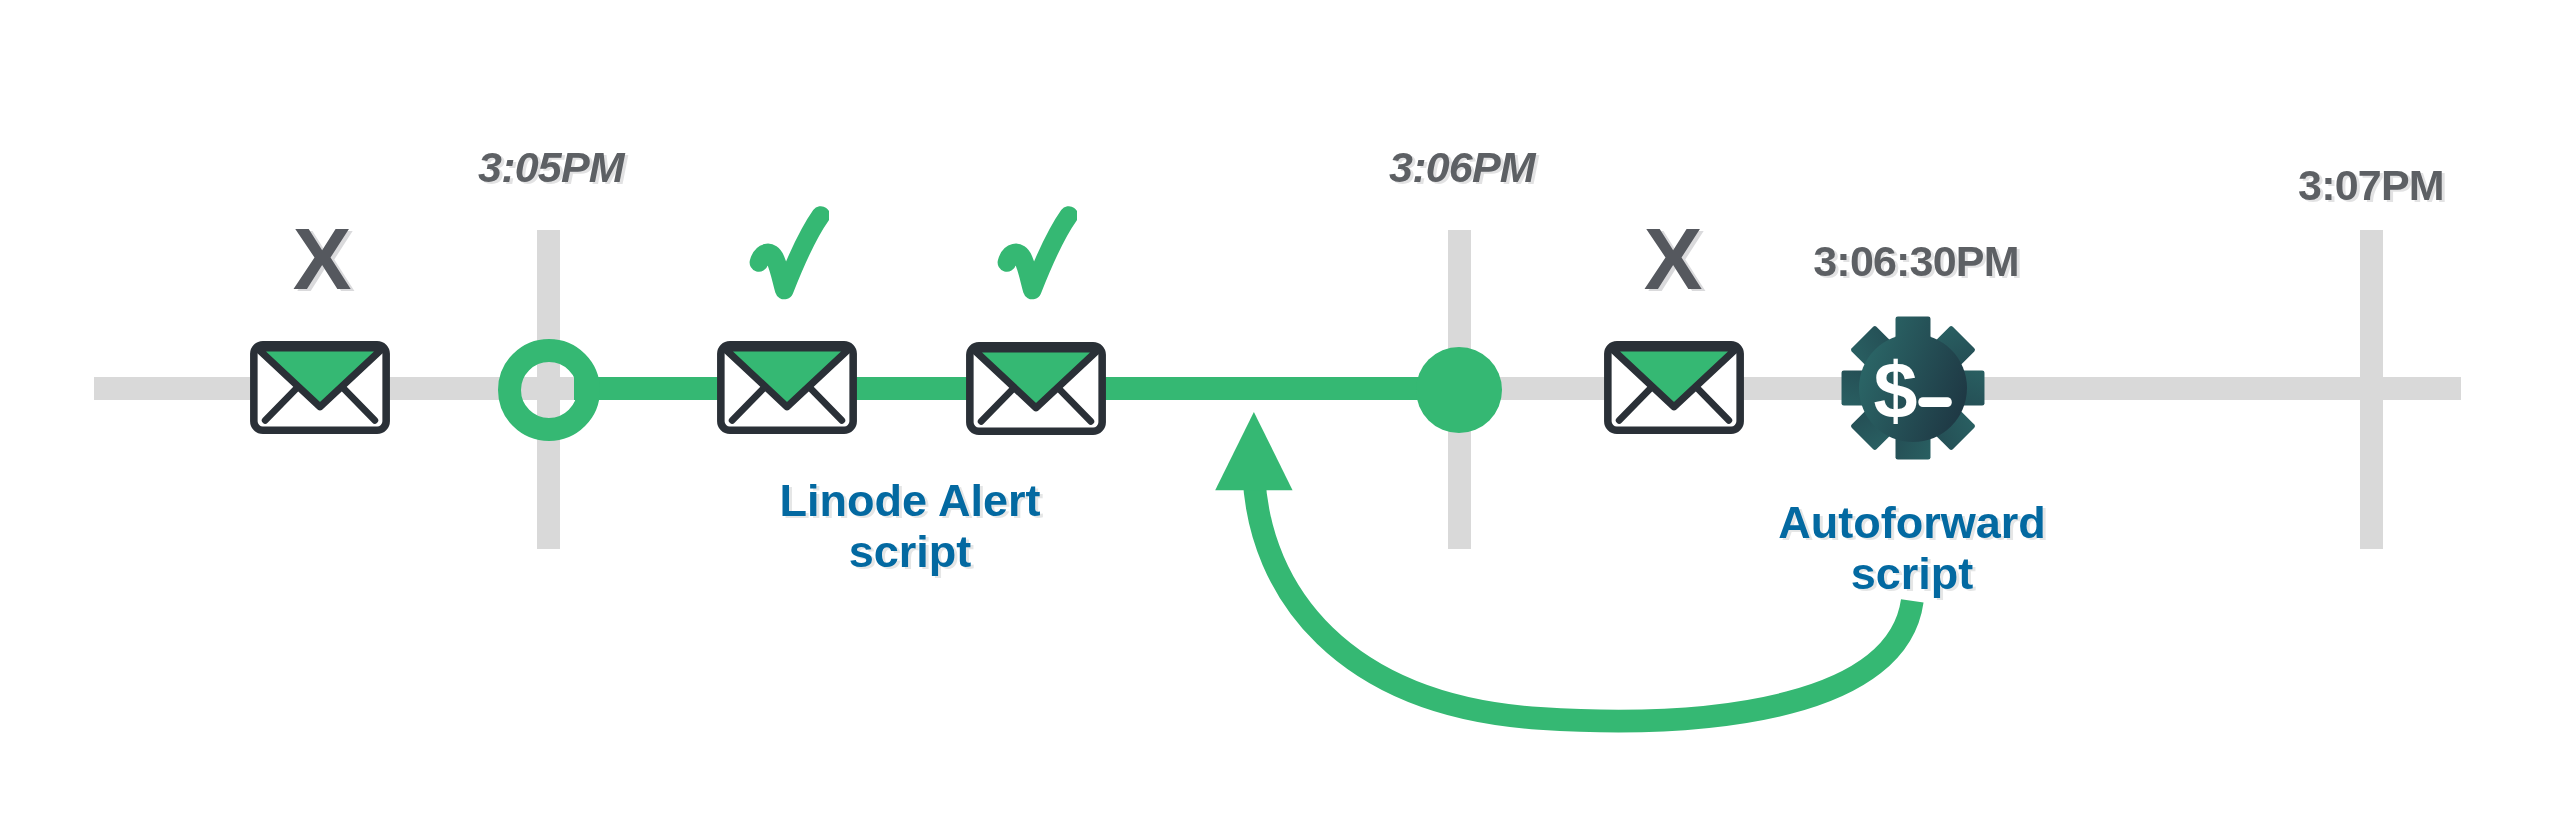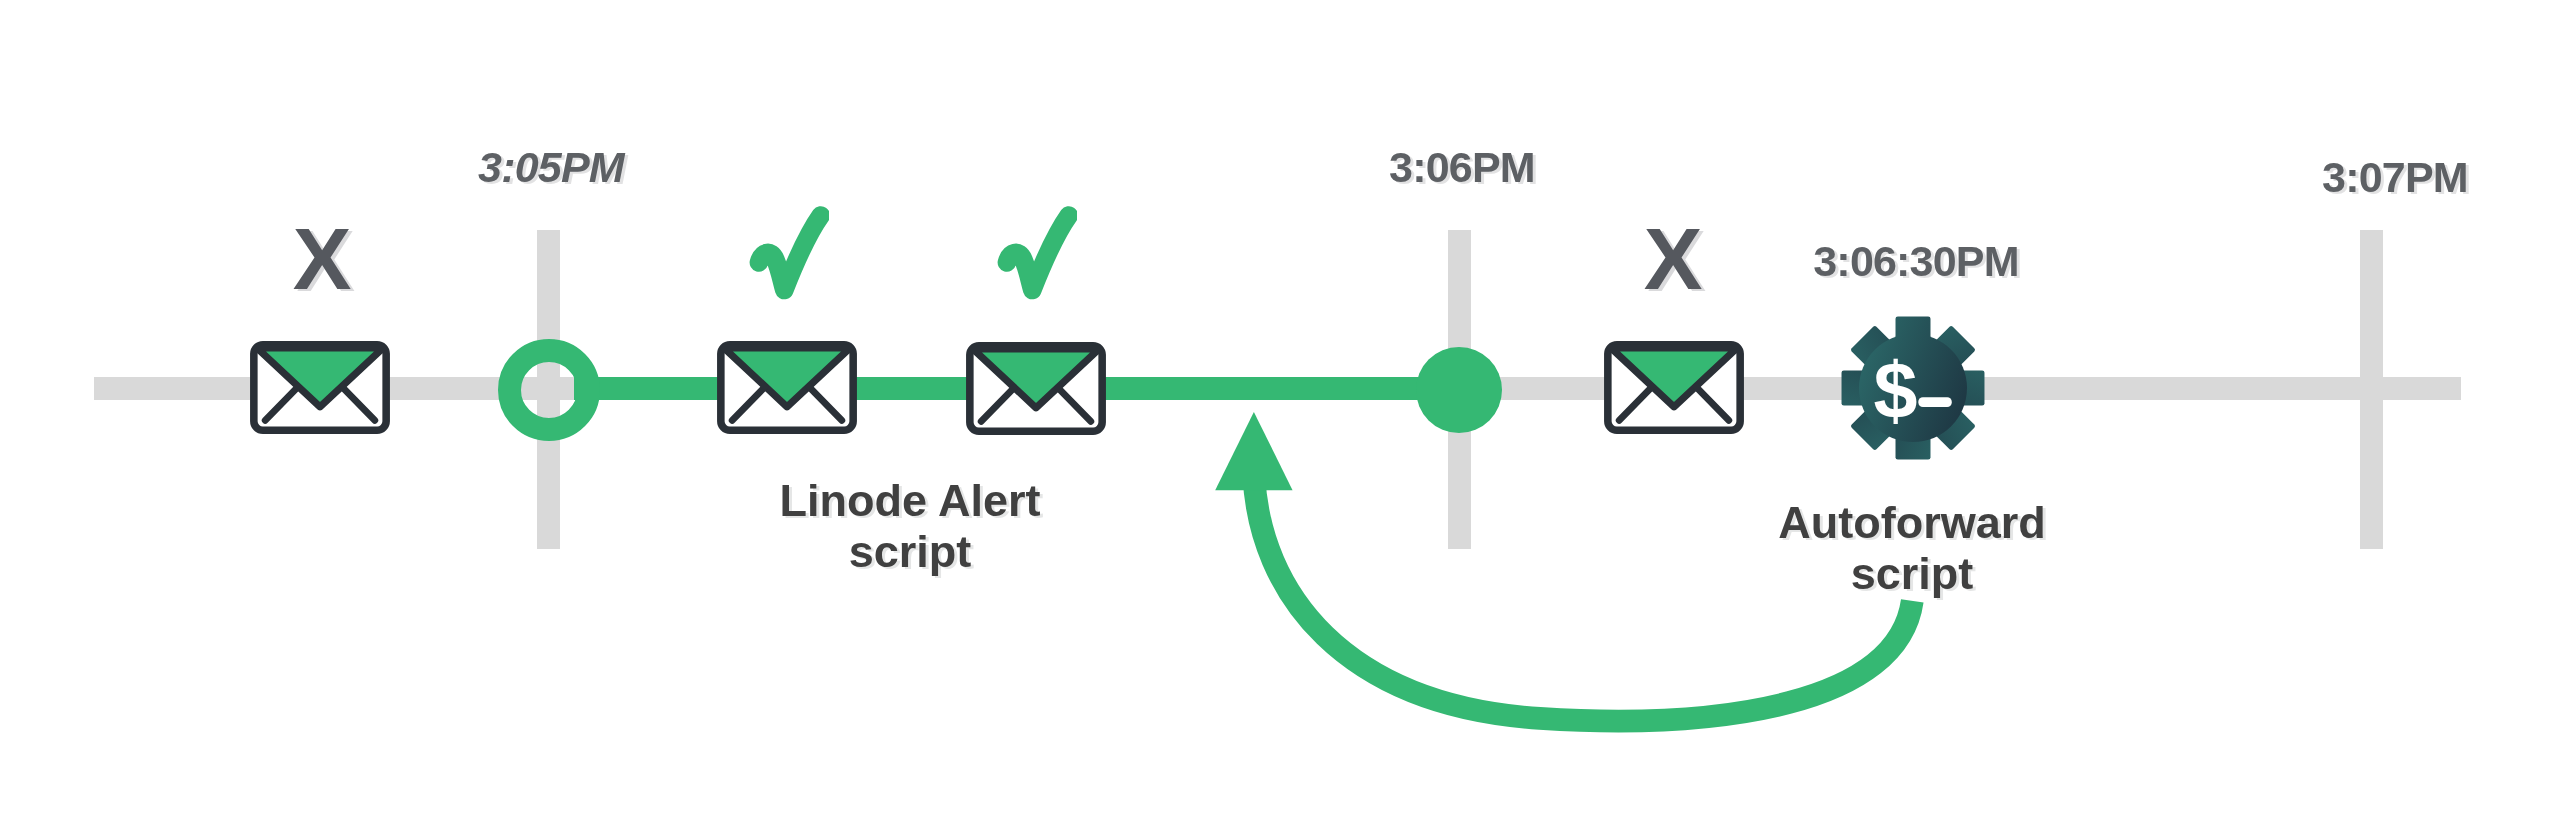--- a/index.html
+++ b/index.html
@@ -36,26 +36,26 @@
     text-shadow:3.8px 2.3px 0 rgba(85,88,94,0.22);
   }
   .x1{left:322px;top:259px;}
   .x2{left:1673px;top:259px;}
   .time-label{
     position:absolute;transform:translateX(-50%);white-space:nowrap;
     font-weight:bold;font-size:43px;letter-spacing:-0.8px;color:#5D6064;line-height:1;
     text-shadow:3px 2.3px 0 rgba(93,96,100,0.18);
   }
   .tl1{left:551px;top:146px;font-style:italic;}
-  .tl2{left:1462px;top:146px;}
-  .tl3{left:2371px;top:156px;margin-left:24px;}
+  .tl2{left:1462px;top:146px;font-style:italic;}
+  .tl3{left:2371px;top:164px;}
   .gear-time{left:1916px;top:240px;transform:translateX(-50%);}
   .caption{
     position:absolute;transform:translateX(-50%);text-align:center;white-space:nowrap;
-    font-weight:bold;font-size:45px;color:#404040;line-height:51px;
+    font-weight:bold;font-size:45px;color:#0369a1;line-height:51px;
     text-shadow:3px 2.3px 0 rgba(94,97,101,0.16);
   }
   .cap-linode{left:910px;top:475px;}
   .cap-script{left:1912px;top:497px;}
   .gear{position:absolute;left:1840px;top:315px;width:146px;height:146px;}
   .arrow-overlay{position:absolute;left:0;top:0;width:2576px;height:824px;pointer-events:none;}
 </style>
 </head>
 <body>
 

